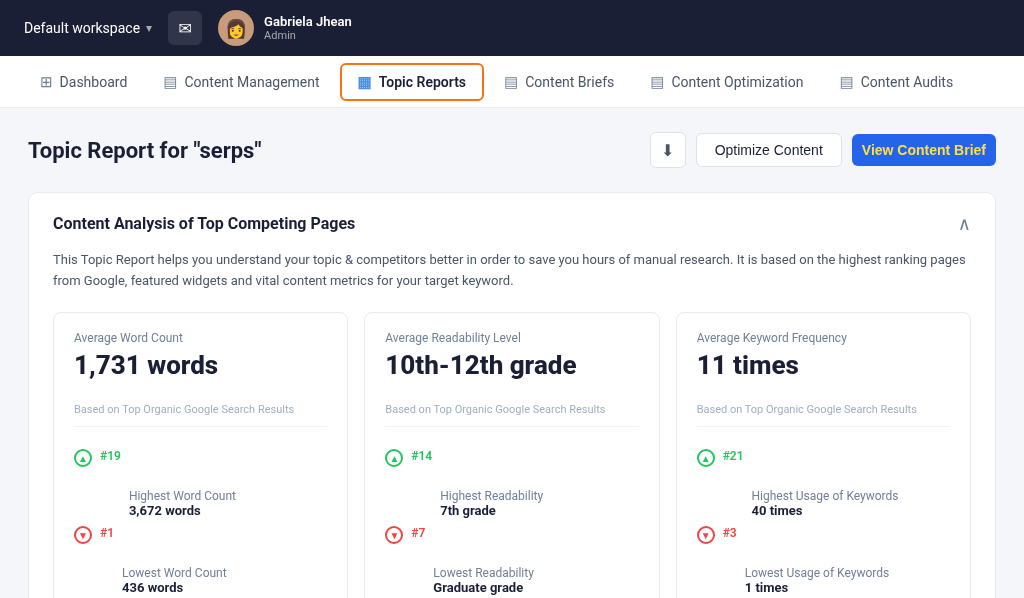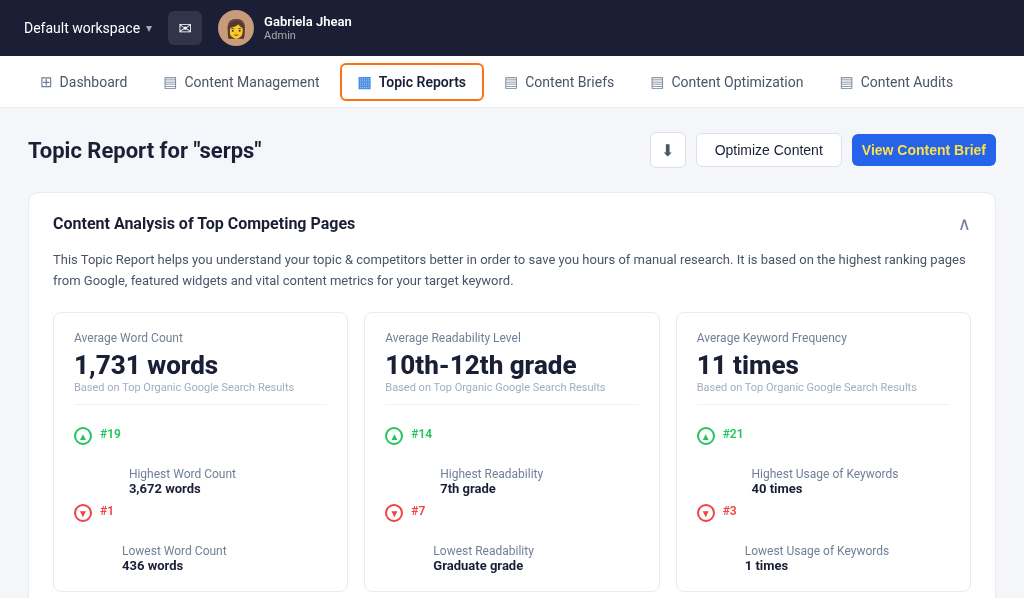--- a/index.html
+++ b/index.html
@@ -216,21 +216,21 @@
     }
     .metric-label {
       font-size: 12px;
       color: #718096;
       margin-bottom: 6px;
     }
     .metric-value {
       font-size: 26px;
       font-weight: 800;
       color: #1a1f36;
-      margin-bottom: 2px;
+      margin-bottom: 24px;
       line-height: 1.1;
     }
     .metric-source {
       font-size: 11px;
       color: #a0aec0;
       margin-bottom: 22px;
       padding-bottom: 10px;
       border-bottom: 1px solid #f0f2f7;
     }
     .metric-row {

